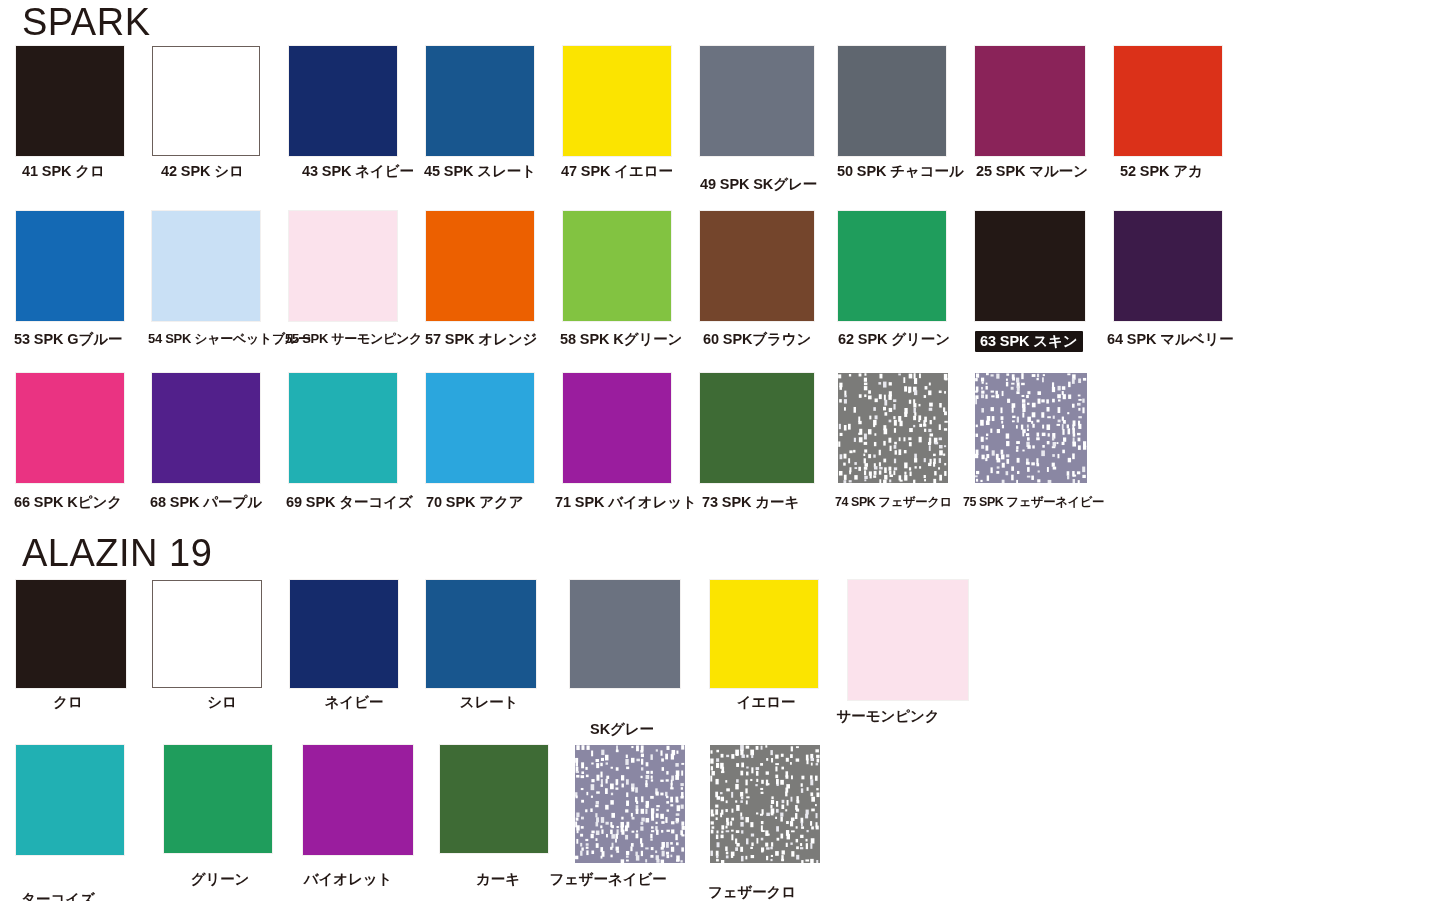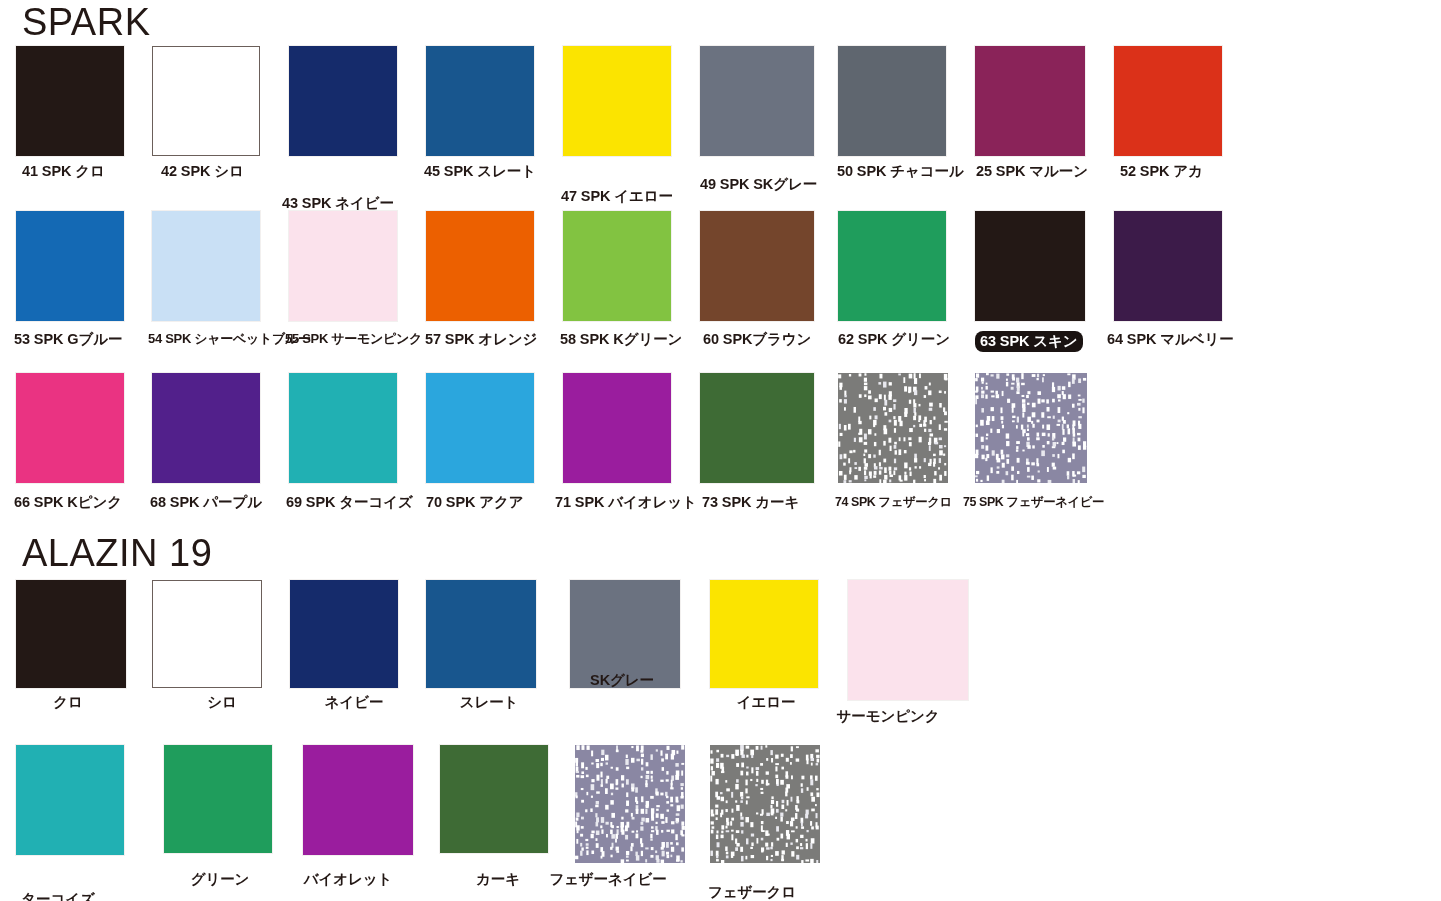--- a/index.html
+++ b/index.html
@@ -80,29 +80,29 @@
         <div class="chip chip-hairline" style="width: 108px; height: 110px; background: rgb(35, 24, 21);"></div>
       </div>
       <div class="label" style="top: 163px; left: 22px;">41 SPK クロ</div>
       <div class="swatch-cell" style="left: 152px; top: 46px; width: 108px; height: 110px;">
         <div class="chip chip-outline" style="width: 108px; height: 110px; background: rgb(255, 255, 255);"></div>
       </div>
       <div class="label" style="top: 163px; left: 161px;">42 SPK シロ</div>
       <div class="swatch-cell" style="left: 289px; top: 46px; width: 108px; height: 110px;">
         <div class="chip chip-hairline" style="width: 108px; height: 110px; background: rgb(21, 43, 107);"></div>
       </div>
-      <div class="label" style="top: 163px; left: 282px; margin-top: 32px;">43 SPK ネイビー</div>
+      <div class="label" style="top: 163px; left: 302px;">43 SPK ネイビー</div>
       <div class="swatch-cell" style="left: 426px; top: 46px; width: 108px; height: 110px;">
         <div class="chip chip-hairline" style="width: 108px; height: 110px; background: rgb(24, 86, 142);"></div>
       </div>
       <div class="label" style="top: 163px; left: 424px;">45 SPK スレート</div>
       <div class="swatch-cell" style="left: 563px; top: 46px; width: 108px; height: 110px;">
         <div class="chip chip-hairline" style="width: 108px; height: 110px; background: rgb(251, 228, 0);"></div>
       </div>
-      <div class="label" style="top: 163px; left: 561px; margin-top: 25px;">47 SPK イエロー</div>
+      <div class="label" style="top: 163px; left: 561px;">47 SPK イエロー</div>
       <div class="swatch-cell" style="left: 700px; top: 46px; width: 114px; height: 110px;">
         <div class="chip chip-hairline" style="width: 114px; height: 110px; background: rgb(107, 114, 128);"></div>
       </div>
       <div class="label" style="top: 176px; left: 700px;">49 SPK SKグレー</div>
       <div class="swatch-cell" style="left: 838px; top: 46px; width: 108px; height: 110px;">
         <div class="chip chip-hairline" style="width: 108px; height: 110px; background: rgb(95, 102, 111);"></div>
       </div>
       <div class="label" style="top: 163px; left: 837px;">50 SPK チャコール</div>
       <div class="swatch-cell" style="left: 975px; top: 46px; width: 110px; height: 110px;">
         <div class="chip chip-hairline" style="width: 110px; height: 110px; background: rgb(138, 35, 89);"></div>
@@ -136,21 +136,21 @@
         <div class="chip chip-hairline" style="width: 114px; height: 110px; background: rgb(116, 69, 44);"></div>
       </div>
       <div class="label" style="top: 331px; left: 703px;">60 SPKブラウン</div>
       <div class="swatch-cell" style="left: 838px; top: 211px; width: 108px; height: 110px;">
         <div class="chip chip-hairline" style="width: 108px; height: 110px; background: rgb(31, 157, 92);"></div>
       </div>
       <div class="label" style="top: 331px; left: 838px;">62 SPK グリーン</div>
       <div class="swatch-cell" style="left: 975px; top: 211px; width: 110px; height: 110px;">
         <div class="chip chip-hairline" style="width: 110px; height: 110px; background: rgb(35, 24, 21);"></div>
       </div>
-      <div class="label hl" style="top: 331px; left: 975px; border-radius: 8px;">63 SPK スキン</div>
+      <div class="label hl" style="top: 331px; left: 975px;">63 SPK スキン</div>
       <div class="swatch-cell" style="left: 1114px; top: 211px; width: 108px; height: 110px;">
         <div class="chip chip-hairline" style="width: 108px; height: 110px; background: rgb(60, 27, 73);"></div>
       </div>
       <div class="label" style="top: 331px; left: 1107px;">64 SPK マルベリー</div>
       <div class="swatch-cell" style="left: 16px; top: 373px; width: 108px; height: 110px;">
         <div class="chip chip-hairline" style="width: 108px; height: 110px; background: rgb(234, 51, 130);"></div>
       </div>
       <div class="label" style="top: 494px; left: 14px;">66 SPK Kピンク</div>
       <div class="swatch-cell" style="left: 152px; top: 373px; width: 108px; height: 110px;">
         <div class="chip chip-hairline" style="width: 108px; height: 110px; background: rgb(82, 32, 139);"></div>
@@ -635,21 +635,21 @@
         <div class="chip chip-hairline" style="width: 108px; height: 108px; background: rgb(21, 43, 107);"></div>
       </div>
       <div class="label" style="top: 694px; left: 354px; transform: translateX(-50%);">ネイビー</div>
       <div class="swatch-cell" style="left: 426px; top: 580px; width: 110px; height: 108px;">
         <div class="chip chip-hairline" style="width: 110px; height: 108px; background: rgb(24, 86, 142);"></div>
       </div>
       <div class="label" style="top: 694px; left: 489px; transform: translateX(-50%);">スレート</div>
       <div class="swatch-cell" style="left: 570px; top: 580px; width: 110px; height: 108px;">
         <div class="chip chip-hairline" style="width: 110px; height: 108px; background: rgb(107, 114, 128);"></div>
       </div>
-      <div class="label" style="top: 672px; left: 622px; transform: translateX(-50%);">SKグレー</div>
+      <div class="label" style="top: 721px; left: 622px; transform: translateX(-50%);">SKグレー</div>
       <div class="swatch-cell" style="left: 710px; top: 580px; width: 108px; height: 108px;">
         <div class="chip chip-hairline" style="width: 108px; height: 108px; background: rgb(251, 228, 0);"></div>
       </div>
       <div class="label" style="top: 694px; left: 766px; transform: translateX(-50%);">イエロー</div>
       <div class="swatch-cell" style="left: 848px; top: 580px; width: 120px; height: 120px;">
         <div class="chip chip-hairline" style="width: 120px; height: 120px; background: rgb(251, 226, 236);"></div>
       </div>
       <div class="label" style="top: 708px; left: 888px; transform: translateX(-50%);">サーモンピンク</div>
       <div class="swatch-cell" style="left: 16px; top: 745px; width: 108px; height: 110px;">
         <div class="chip chip-hairline" style="width: 108px; height: 110px; background: rgb(33, 176, 179);"></div>

